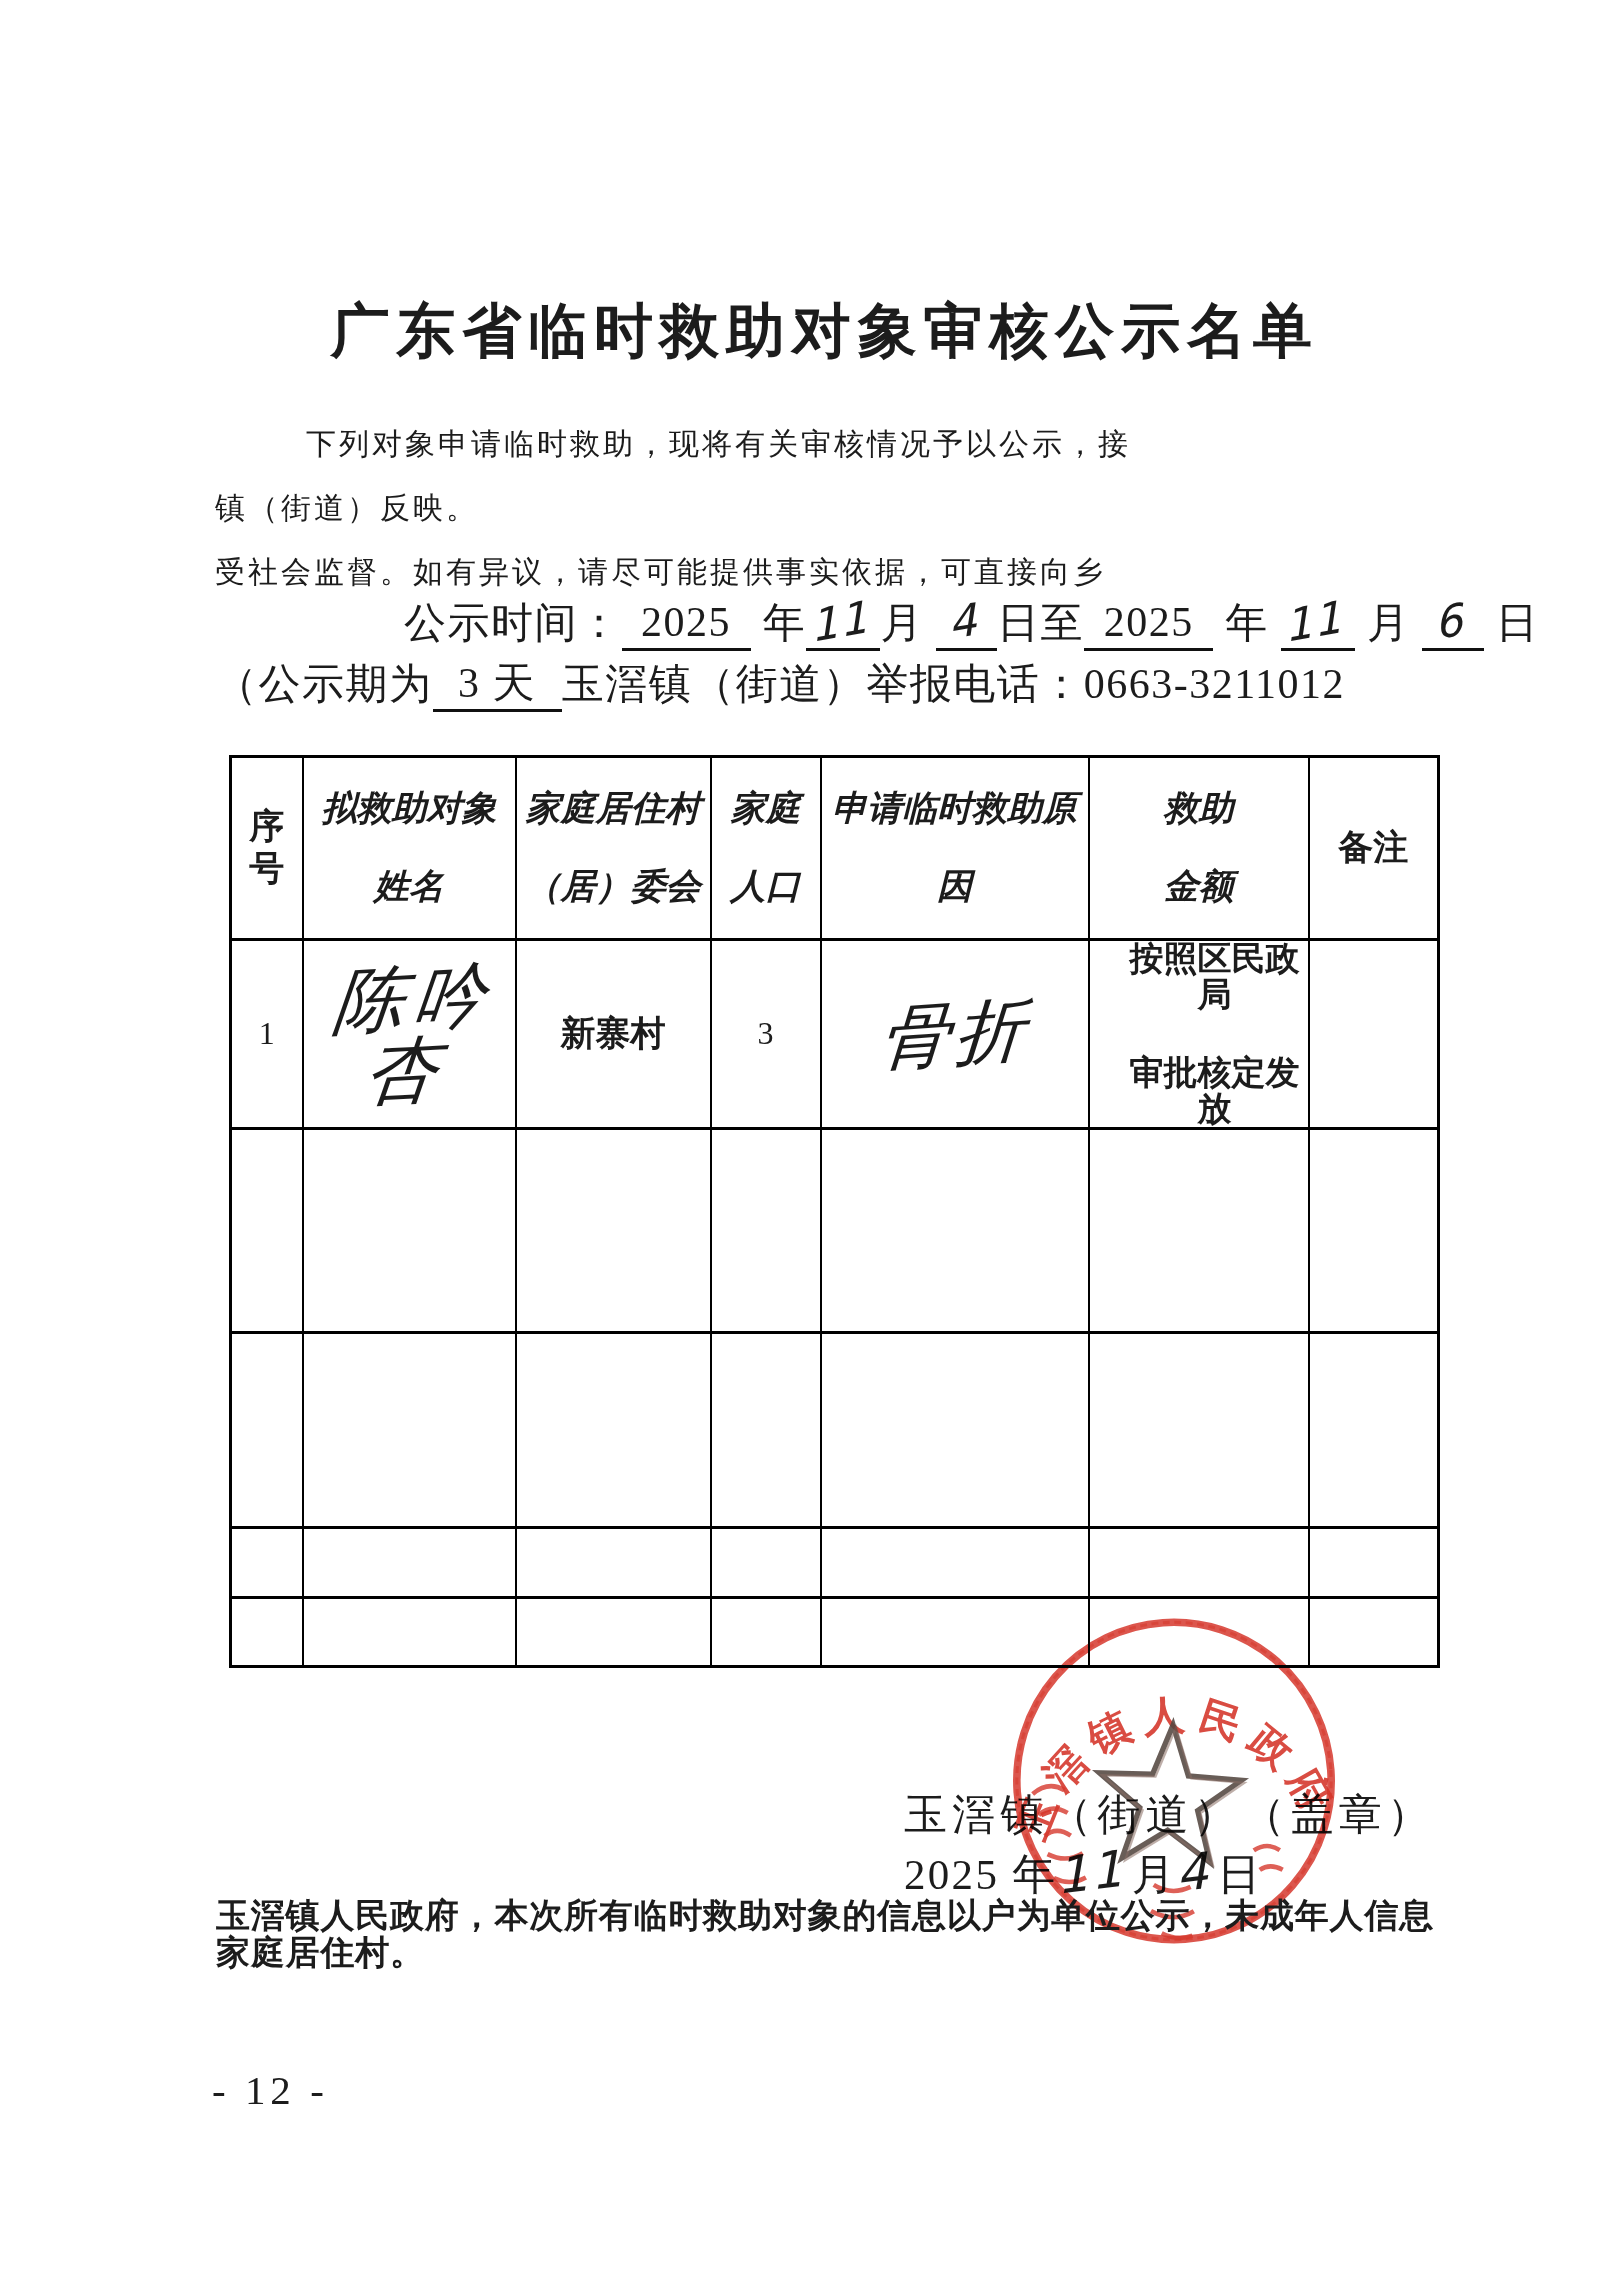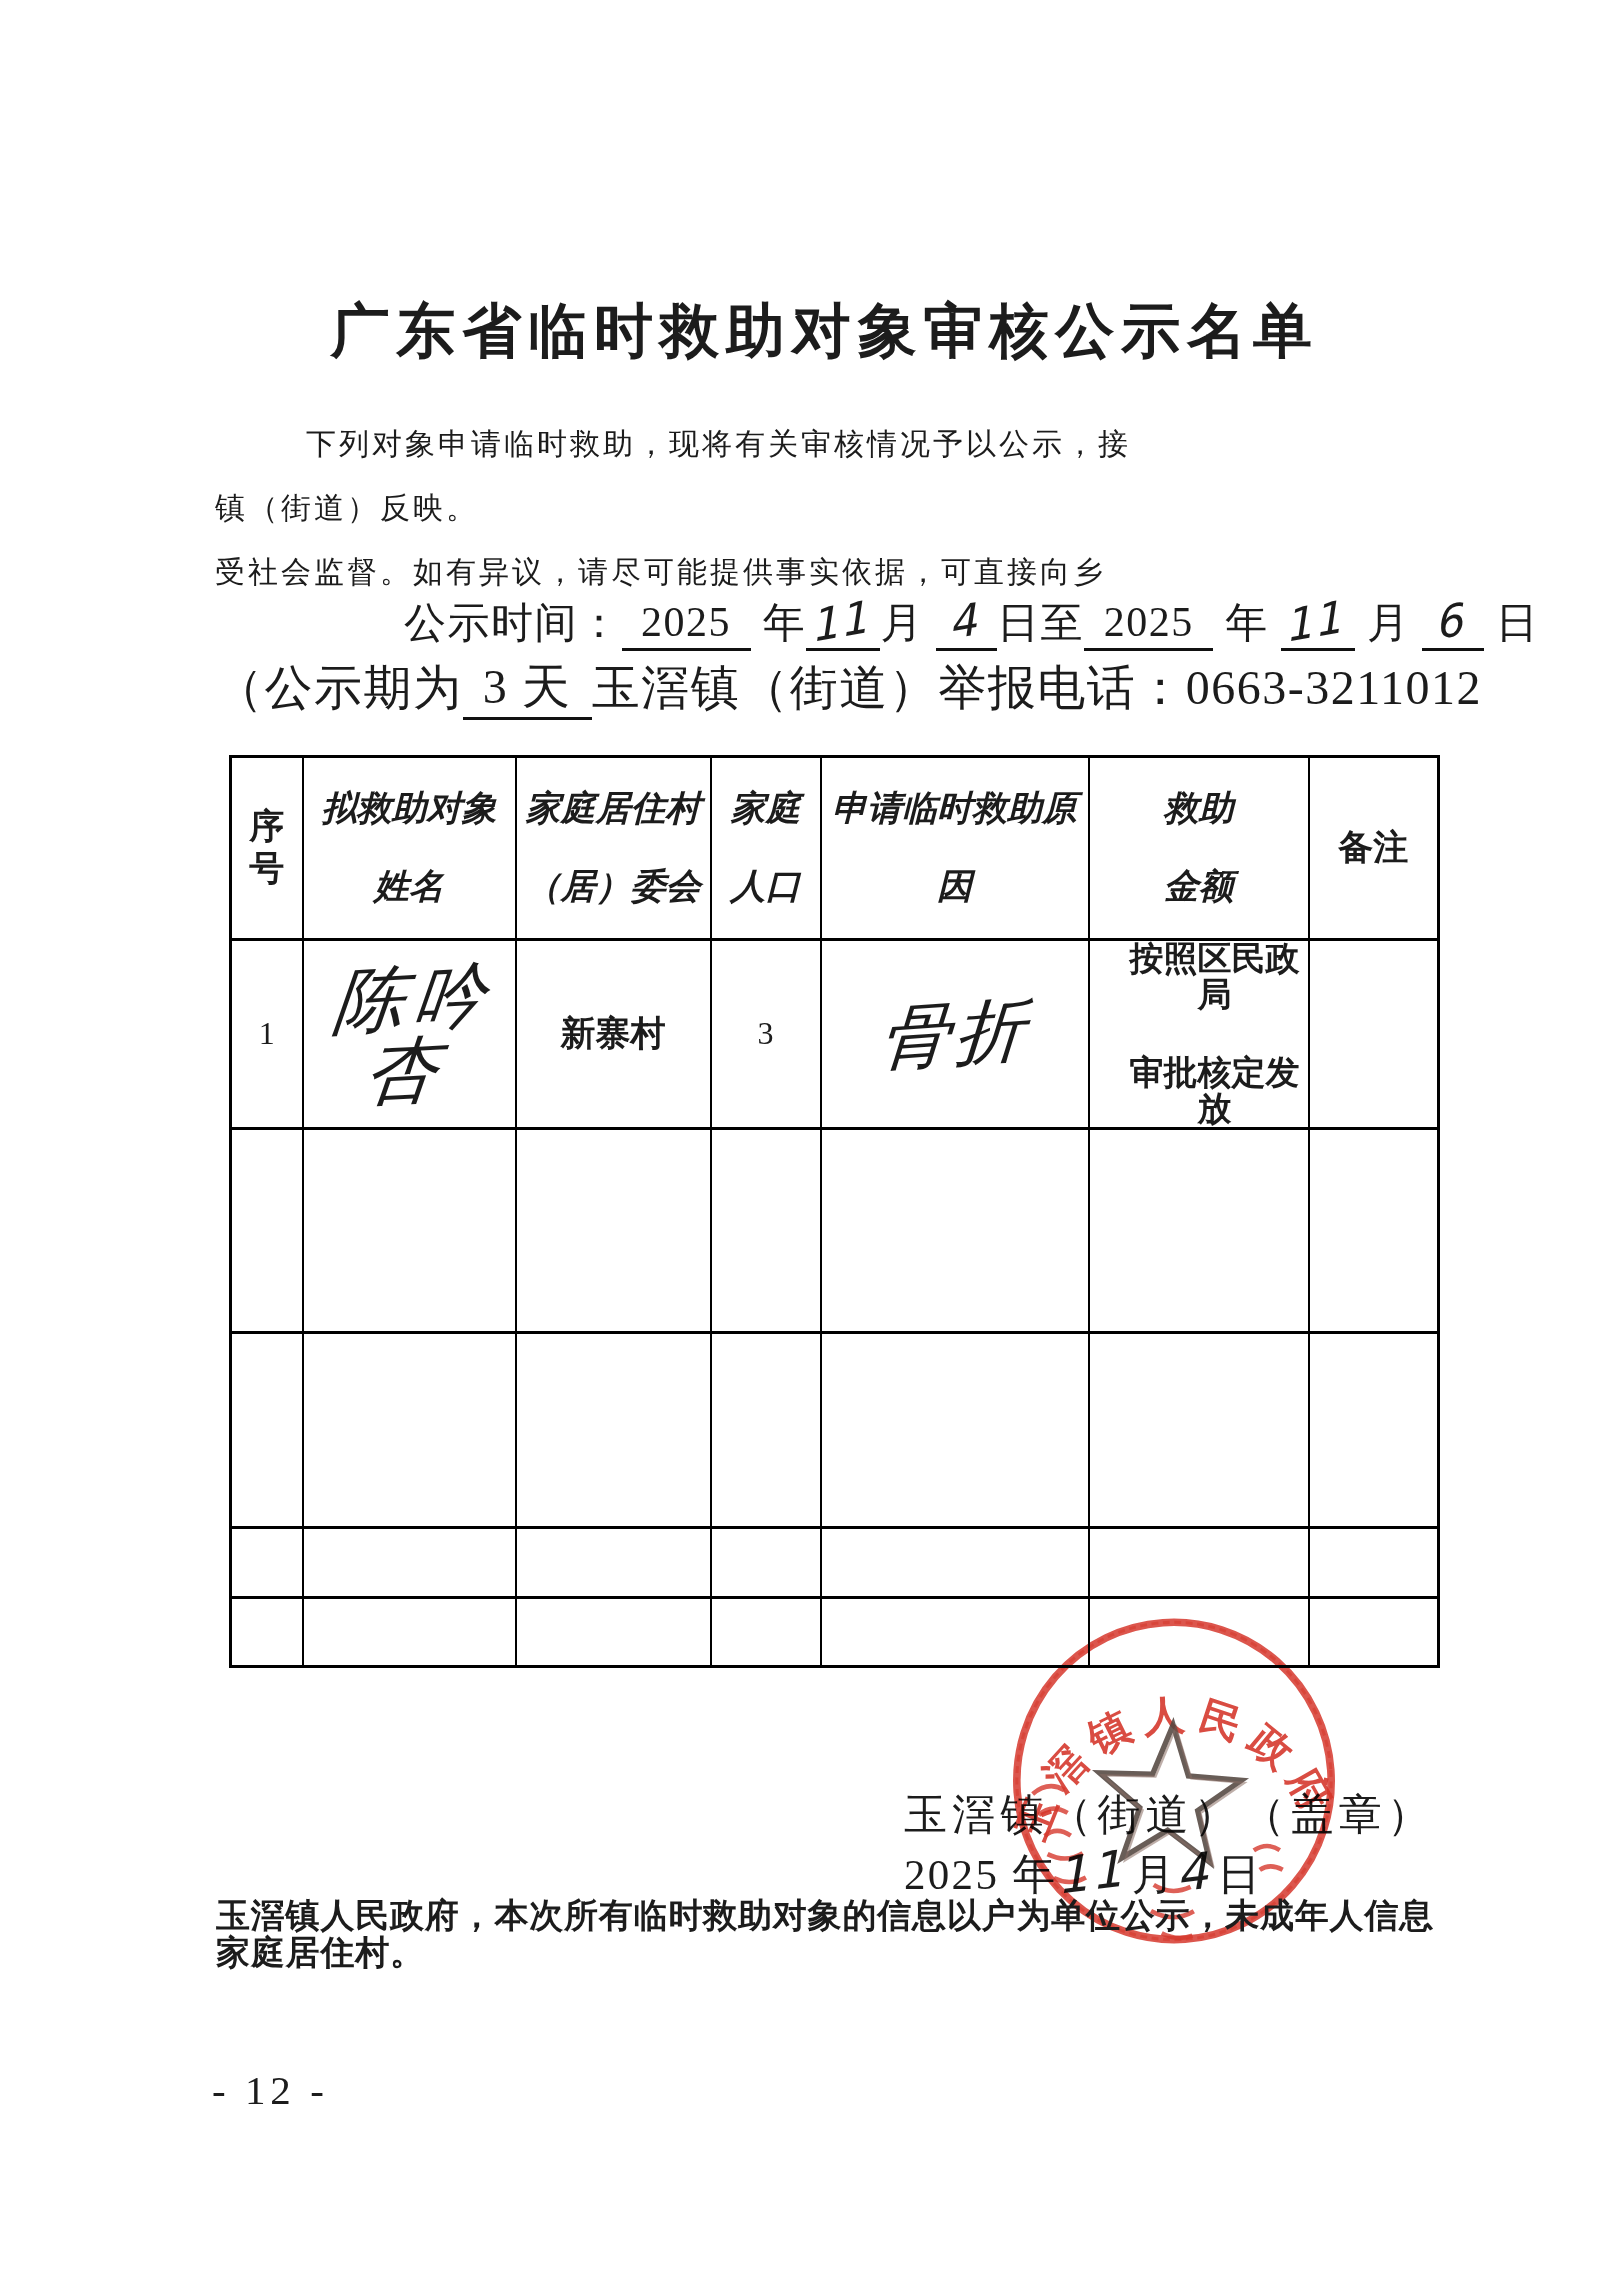--- a/index.html
+++ b/index.html
@@ -25,21 +25,21 @@
     position:absolute;top:412px;left:215px;width:1239px;
     font-size:30px;line-height:64px;letter-spacing:3px;
   }
   .intro .indent{text-indent:91px;}
   .pubtime{
     position:absolute;top:595px;left:404px;
     font-size:42px;letter-spacing:1.5px;white-space:nowrap;
   }
   .hotline{
     position:absolute;top:656px;left:215px;
-    font-size:48px;letter-spacing:1.5px;white-space:nowrap;
+    font-size:42px;letter-spacing:1.5px;white-space:nowrap;
   }
   .num{font-family:"Liberation Serif","DejaVu Serif",serif;}
   .ul{
     display:inline-block;text-align:center;
     border-bottom:3px solid #111;
     padding:0 7.6px;vertical-align:bottom;line-height:1.25;
   }
   .ul-year{min-width:114px;}
   .ul-sm{min-width:46px;}
   .hand{

